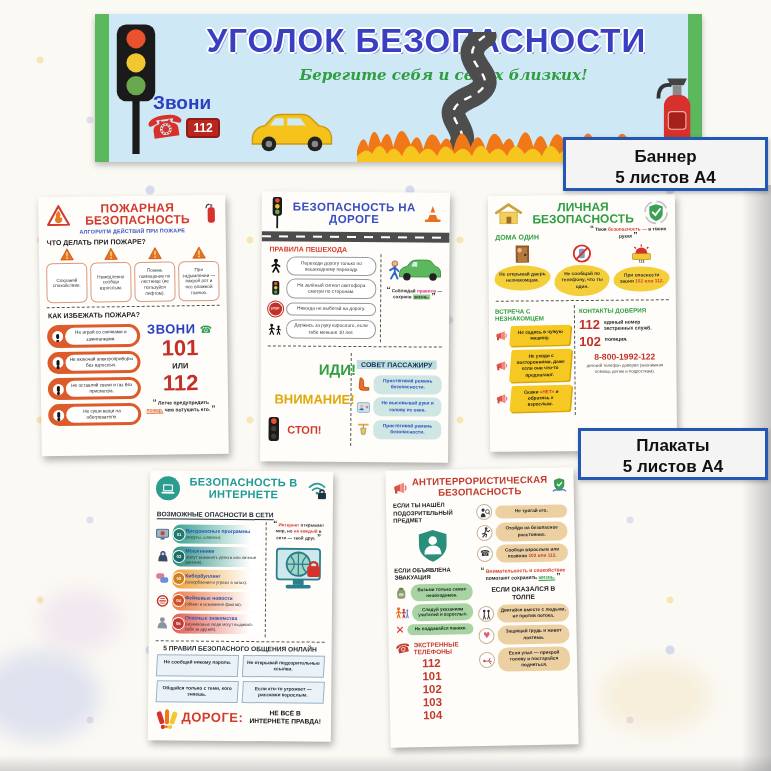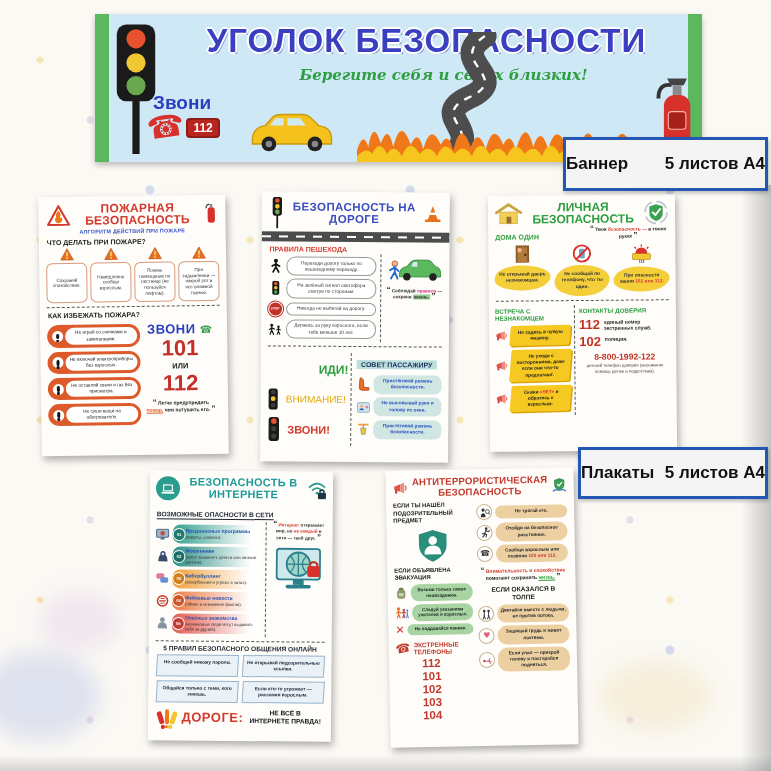--- a/index.html
+++ b/index.html
@@ -30,25 +30,25 @@
   .b-phone .glyph{font-size:30px;line-height:1;color:#d8302a;transform:rotate(-8deg);}
   .b-phone .badge{background:#b9261f;color:#fff;font-size:12px;font-weight:800;border:2px solid #8e1b15;
     border-radius:4px;padding:1px 5px;margin-bottom:4px;}
   .b-car{position:absolute;left:150px;top:96px;}
   .b-road{position:absolute;left:268px;top:18px;}
   .b-flames{position:absolute;left:262px;bottom:0;}
   .b-ext{position:absolute;right:4px;bottom:2px;}
   .b-tl{position:absolute;left:16px;top:8px;}
 
   
-  .tag{position:absolute;background:#f4f4f4;border:3px solid #2456b4;z-index:6;display:flex;flex-direction:row;
-    align-items:center;justify-content:space-between;font-weight:800;color:#111;font-size:17px;line-height:1.25;
+  .tag{position:absolute;background:#f4f4f4;border:3px solid #2456b4;z-index:6;display:flex;flex-direction:column;
+    align-items:center;justify-content:flex-end;font-weight:800;color:#111;font-size:17px;line-height:1.25;
     box-shadow:1px 2px 4px rgba(0,0,0,.25);}
   .tag-banner{left:563px;top:137px;width:199px;height:48px;}
-  .tag-posters{left:578px;top:428px;width:184px;height:46px;margin-top:19px;}
+  .tag-posters{left:578px;top:428px;width:184px;height:46px;}
 
   
   .poster{position:absolute;background:#fffdfa;box-shadow:2px 4px 7px rgba(60,60,60,.4);z-index:2;overflow:hidden;}
   .hdash{border-top:1.6px dashed #555;margin:4px 7px;}
   .vdash{border-left:1.6px dashed #555;}
   .qm{font-weight:800;font-size:8px;color:#222;line-height:.5;}
   .excl{display:inline-block;width:3.5px;height:10px;border-radius:2px;position:relative;}
   .excl::after{content:"";position:absolute;left:0;bottom:-4.5px;width:3.5px;height:3.5px;border-radius:50%;background:inherit;}
 
   
@@ -94,22 +94,22 @@
     color:#333;text-align:center;line-height:1.3;}
   .stop-badge{width:13px;height:13px;border-radius:50%;background:#c33028;border:1.5px solid #fff;
     box-shadow:0 0 0 1px #c33028;color:#fff;font-size:3.2px;font-weight:800;display:flex;align-items:center;justify-content:center;}
   .pr-side{width:58px;display:flex;flex-direction:column;align-items:center;}
   .pr-quote{font-size:4.6px;font-weight:700;color:#333;text-align:center;line-height:1.4;margin-top:4px;}
   .pr-quote .h1{color:#d63384;}
   .pr-quote .h2{background:#8fd08f;padding:0 1px;}
   .pr-bottom{display:flex;padding:2px 7px 6px;gap:5px;}
   .pr-lights{width:45%;}
   .pr-lrow{display:flex;align-items:center;gap:7px;margin:3px 0;}
-  .lbl-go{font-size:12px;font-weight:800;color:#2f9e41;padding-left:44px;}
-  .lbl-warn{font-size:10px;font-weight:400;color:#e0a90a;text-align:center;}
+  .lbl-go{font-size:15px;font-weight:800;color:#2f9e41;padding-left:44px;}
+  .lbl-warn{font-size:13px;font-weight:700;color:#e0a90a;text-align:center;}
   .lbl-stop{font-size:11px;font-weight:800;color:#d23a2e;}
   .pr-pass{flex:1;}
   .pr-pass-h{display:inline-block;background:#badfdc;color:#1c2f5e;font-size:7px;font-weight:800;padding:1px 4px;margin-bottom:2px;}
   .pr-tip{display:flex;align-items:center;gap:3px;margin:3.5px 0;}
   .pr-tipbox{flex:1;background:#cfe6e3;border-radius:7px;padding:3px;font-size:4.8px;font-weight:700;color:#2b50c0;
     text-align:center;line-height:1.35;}
 
   
   .p-pers{left:489px;top:195px;width:187px;height:256px;transform:rotate(-.5deg);}
   .pp-head{display:flex;align-items:center;gap:4px;padding:6px 7px 0;}
@@ -474,21 +474,21 @@
             </svg>
           <span class="lbl-warn">ВНИМАНИЕ!</span>
         </div>
         <div class="pr-lrow">
           <svg width="13" height="27" viewBox="0 0 40 78">
               <rect x="4" y="2" width="32" height="74" rx="9" fill="#1a1a1a"></rect>
               <circle cx="20" cy="15" r="8.5" fill="#e8522f"></circle>
               <circle cx="20" cy="38" r="8" fill="#3d3d3d"></circle>
               <circle cx="20" cy="61" r="8" fill="#3d3d3d"></circle>
             </svg>
-          <span class="lbl-stop">ЗВОНИ!</span>
+          <span class="lbl-stop">СТОП!</span>
         </div>
       </div>
       <div class="vdash"></div>
       <div class="pr-pass">
         <span class="pr-pass-h">СОВЕТ ПАССАЖИРУ</span>
         <div class="pr-tip">
           <svg width="14" height="14" viewBox="0 0 16 16">
               <path d="M4 1 Q8 1 8 6 L8 10 Q8 12 11 12 L14 12 L14 15 L6 15 Q3 15 3 11 Z" fill="#e8702a" stroke="#b54d12"></path>
             </svg>
           <span class="pr-tipbox">Пристёгивай ремень безопасности.</span>

